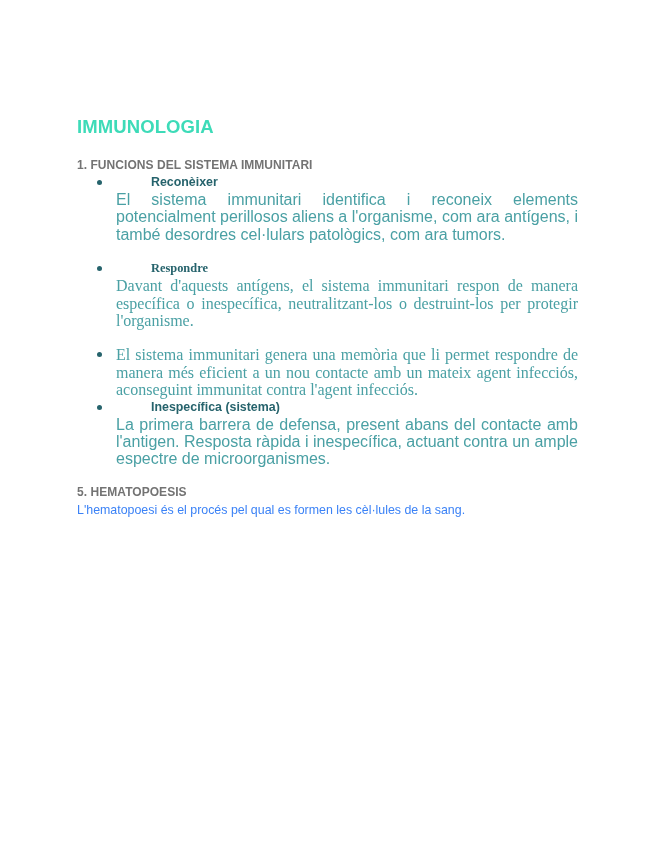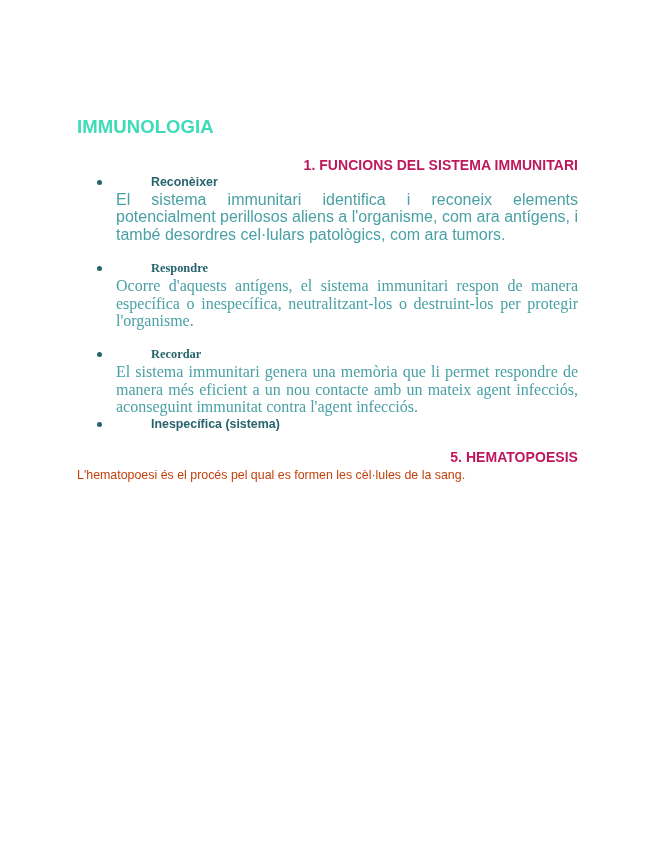--- a/index.html
+++ b/index.html
@@ -31,27 +31,26 @@
     }
     .intro {
       color: #2b7c86;
       font-size: 12.6px;
       line-height: 17.4px;
       text-align: justify;
       margin: 0;
       font-weight: 500;
     }
     .section-heading {
-      color: #be185d;
-      font-size: 14px;
+      color: #737373;
+      font-size: 12px;
       font-weight: 700;
       line-height: 18px;
       margin: 0;
       letter-spacing: 0.05px;
-      text-align: right;
     }
     .h1 { margin-top: 18px; }
     .h2 { margin-top: 14px; }
     .h3 { margin-top: 15px; }
     .bullets {
       list-style: none;
       margin: 0;
       padding: 0;
     }
     .bullet {
@@ -79,21 +78,21 @@
     }
     .bullet-body {
       color: #4aa0a4;
       font-size: 16px;
       line-height: 17.4px;
       text-align: justify;
       display: block;
       margin: 0;
     }
     .para {
-      color: #c2410c;
+      color: #3b82f6;
       font-size: 12.4px;
       line-height: 17.4px;
       text-align: justify;
       margin: 0;
     }
     .para + .para { margin-top: 17px; }
     .h3 + .para { margin-top: 1px; }
   </style>
 </head>
 <body>
@@ -106,35 +105,35 @@
     <h2 class="section-heading h1">1. FUNCIONS DEL SISTEMA IMMUNITARI</h2>
     <ul class="bullets">
       <li class="bullet">
         <span class="bullet-dot"></span>
         <span class="bullet-title">Reconèixer</span>
         <span class="bullet-body">El sistema immunitari identifica i reconeix elements potencialment perillosos aliens a l'organisme, com ara antígens, i també desordres cel·lulars patològics, com ara tumors.</span>
       </li>
       <li class="bullet">
         <span class="bullet-dot"></span>
         <span class="bullet-title">Respondre</span>
-        <span class="bullet-body">Ocorre d'aquests antígens, el sistema immunitari respon de manera específica o inespecífica, neutralitzant-los o destruint-los per protegir l'organisme.</span>
+        <span class="bullet-body">Davant d'aquests antígens, el sistema immunitari respon de manera específica o inespecífica, neutralitzant-los o destruint-los per protegir l'organisme.</span>
       </li>
       <li class="bullet">
         <span class="bullet-dot"></span>
-        <span class="bullet-title">Recordar</span>
         <span class="bullet-body">El sistema immunitari genera una memòria que li permet respondre de manera més eficient a un nou contacte amb un mateix agent infecciós, aconseguint immunitat contra l'agent infecciós.</span>
       </li>
     </ul>
   </section>
 
   <section>
     <ul class="bullets">
       <li class="bullet">
         <span class="bullet-dot"></span>
         <span class="bullet-title">Inespecífica (sistema)</span>
+        <span class="bullet-body">La primera barrera de defensa, present abans del contacte amb l'antigen. Resposta ràpida i inespecífica, actuant contra un ample espectre de microorganismes.</span>
       </li>
     </ul>
   </section>
 
   <section>
     <h2 class="section-heading h3">5. HEMATOPOESIS</h2>
     <p class="para">L'hematopoesi és el procés pel qual es formen les cèl·lules de la sang.</p>
   </section>
 
 </div>

